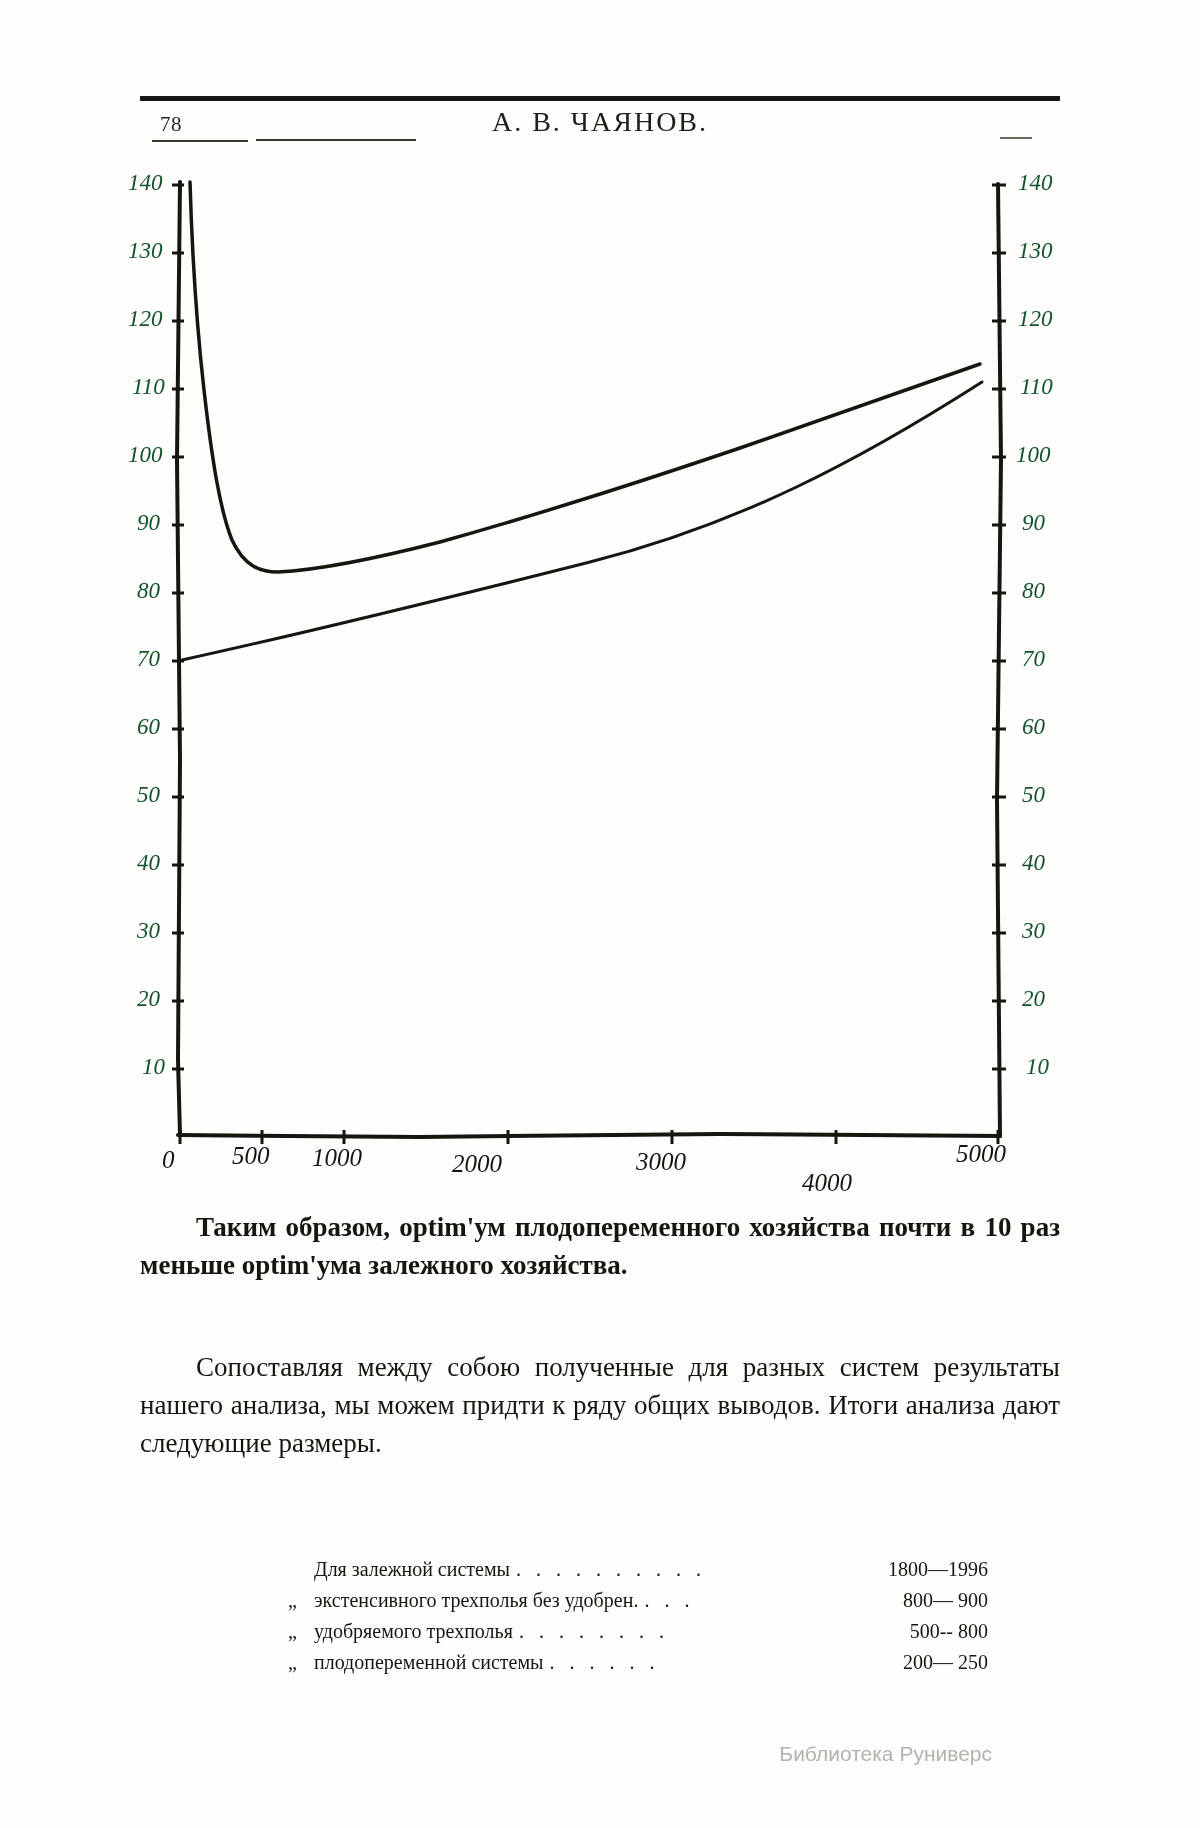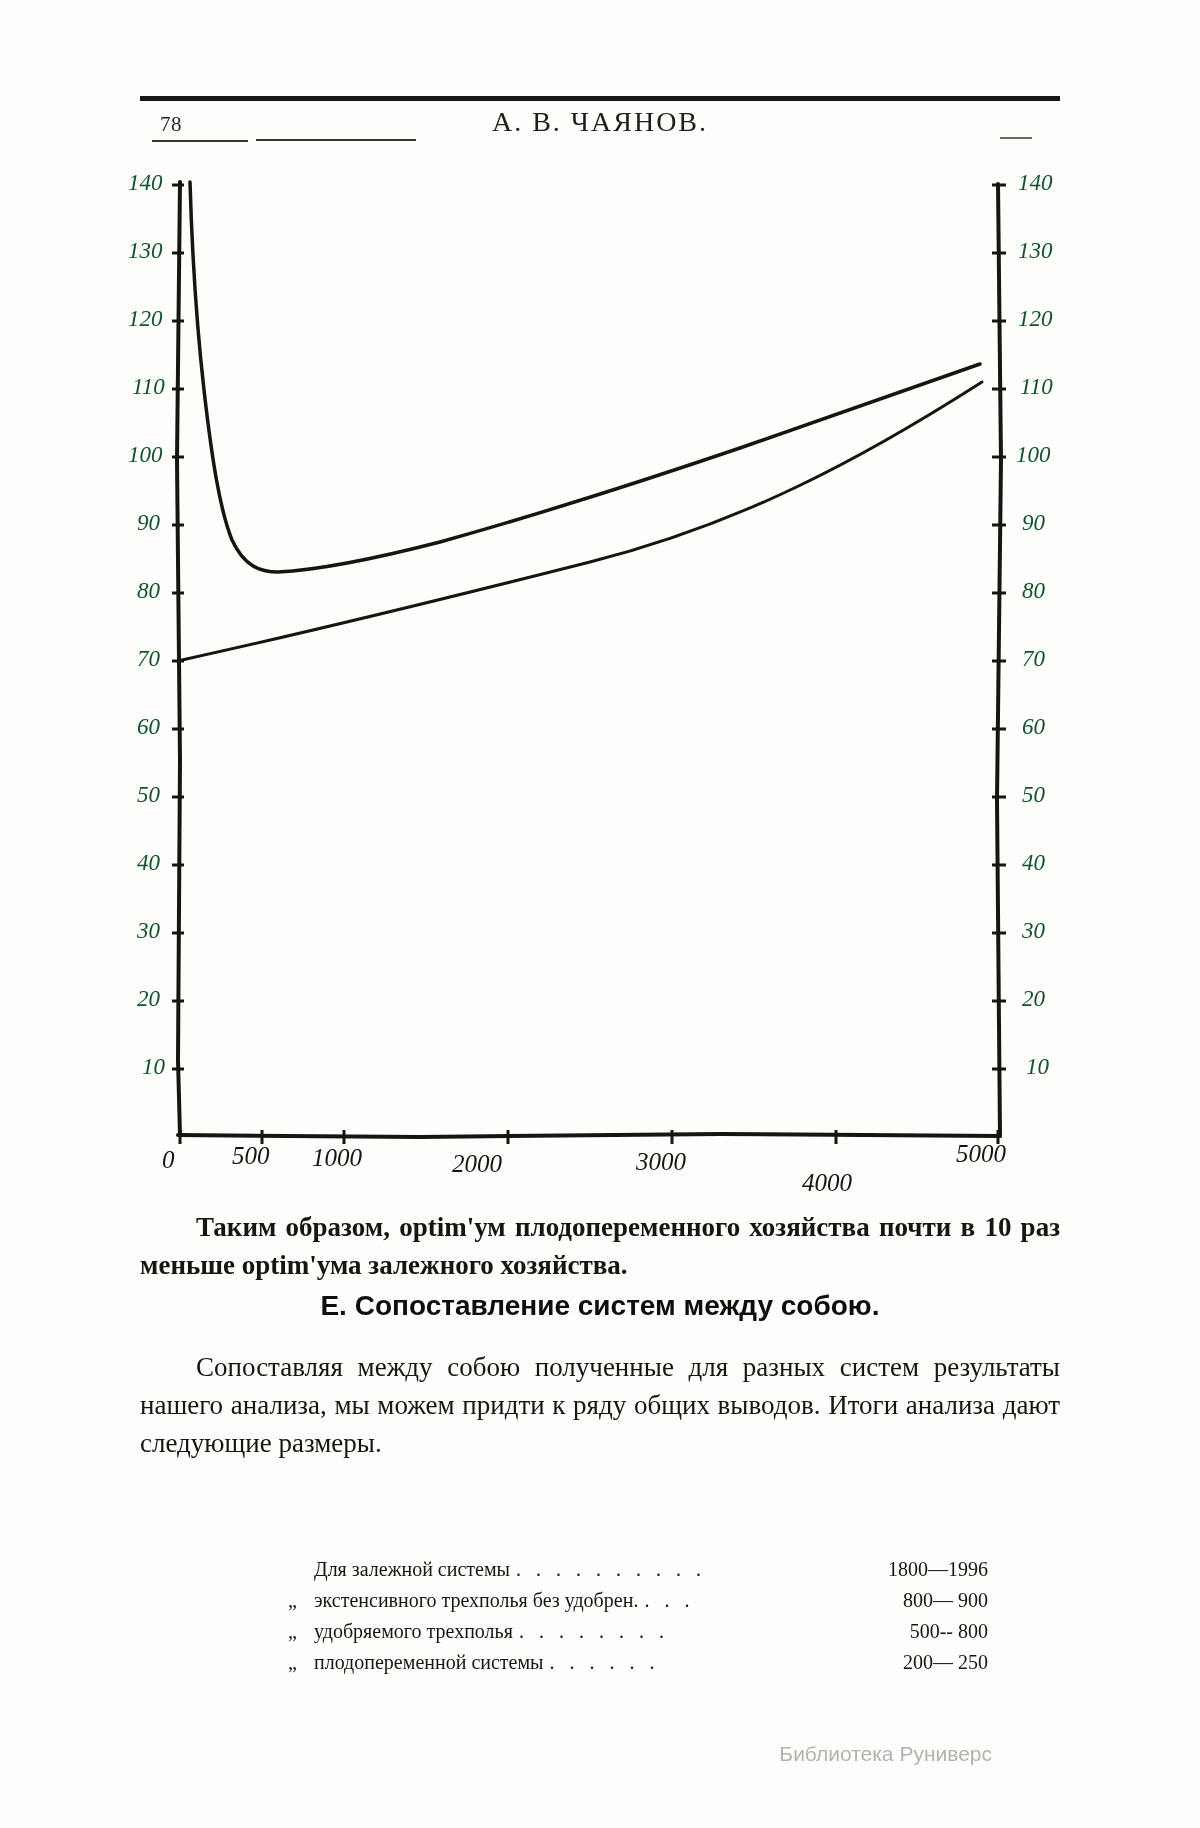--- a/index.html
+++ b/index.html
@@ -257,21 +257,20 @@
     <span class="x-label" style="left:516px; top:988px;">3000</span>
     <span class="x-label" style="left:682px; top:988px;margin-top:21px;">4000</span>
     <span class="x-label" style="left:836px; top:980px;">5000</span>
   </div>
 
 
   <div class="para" style="top:1208px;font-weight:bold;">
     <span class="indent"></span><span>Таким образом, optim'ум плодопеременного хозяйства почти в 10 раз меньше optim'ума залежного хозяйства.</span>
   </div>
 
-  <div class="section-head" style="top:1290px;">Е. Сопоставление систем между собою.</div>
 
   <div class="para" style="top:1348px;">
     <span class="indent"></span><span>Сопоставляя между собою полученные для разных систем результаты нашего анализа, мы можем придти к ряду общих выводов. Итоги анализа дают следующие размеры.</span>
   </div>
 
   <div class="results">
     <div class="result-row">
       <span class="result-lead"></span>
       <span class="result-label">Для залежной системы</span>
       <span class="result-dots">. . . . . . . . . .</span>

